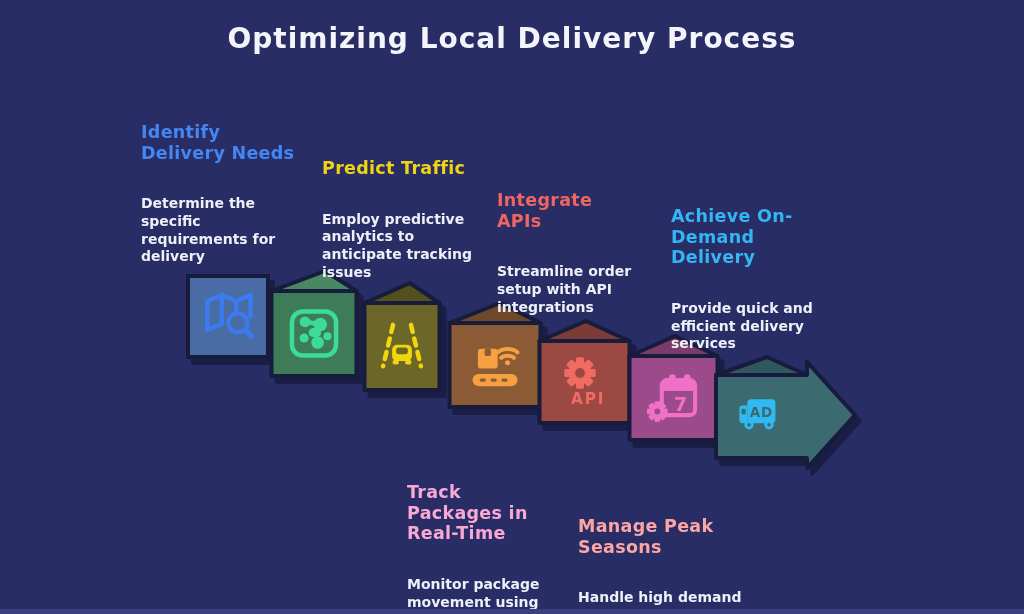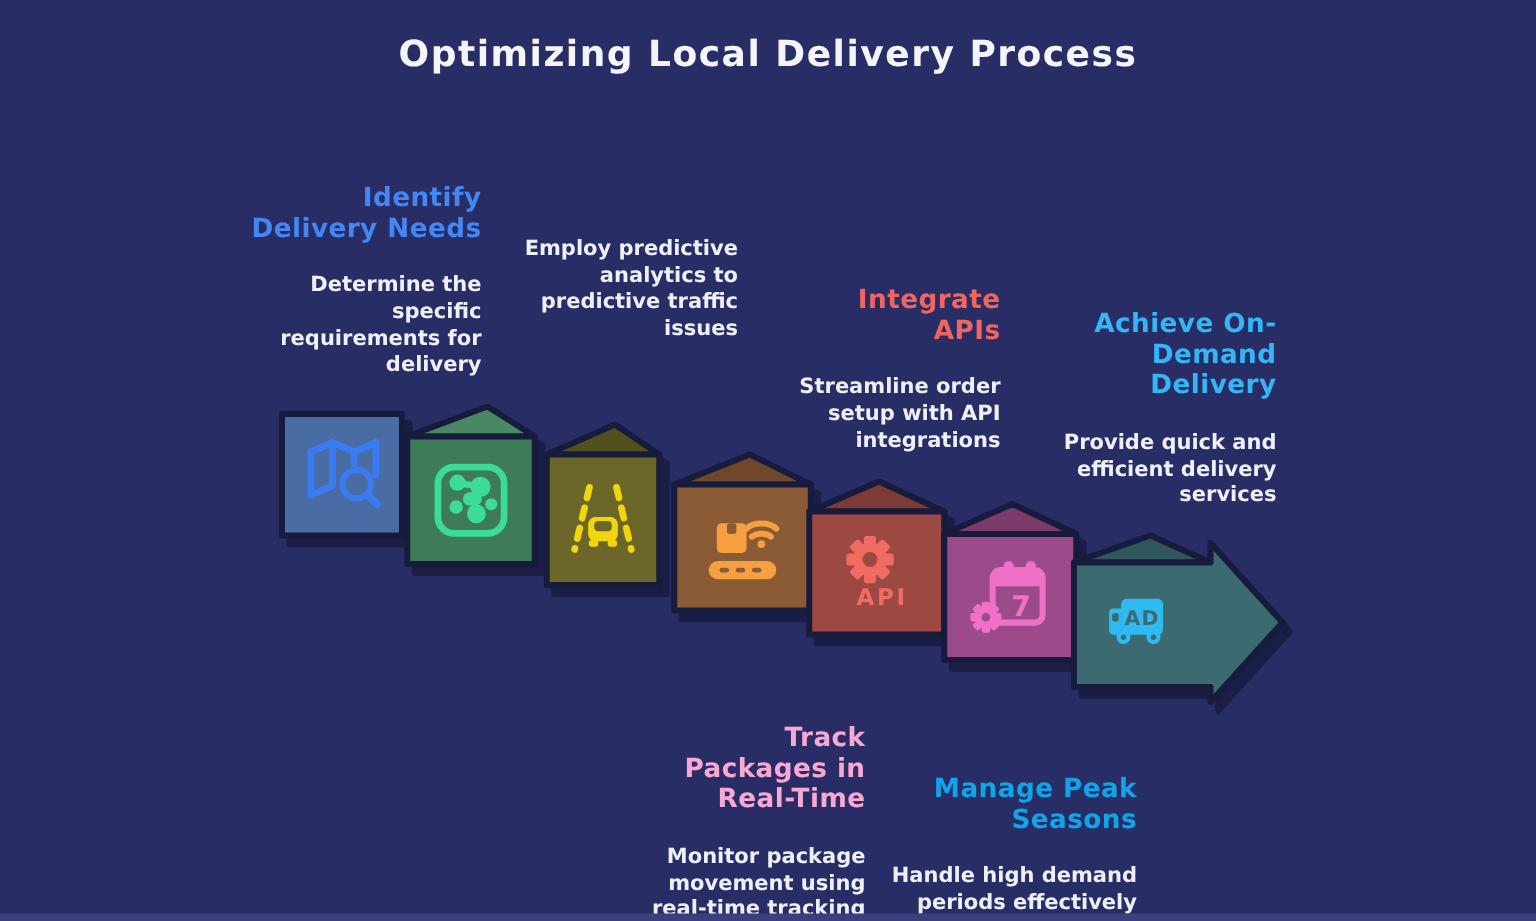--- a/index.html
+++ b/index.html
@@ -1,22 +1,22 @@
 <!DOCTYPE html>
 <html><head>
 <meta charset="utf-8">
 <style>
   html,body{margin:0;padding:0;}
   body{width:1024px;height:614px;overflow:hidden;font-family:"DejaVu Sans",sans-serif;}
   .stage{position:relative;width:1024px;height:614px;background:#292D66;overflow:hidden;}
   .title{position:absolute;top:22px;left:0;right:0;text-align:center;
-         font-size:24px;font-weight:bold;color:#F4F5FA;letter-spacing:1px;}
-  .label{position:absolute;text-align:right;white-space:pre-line;}
+         font-size:28px;font-weight:bold;color:#F4F5FA;letter-spacing:1px;}
+  .label{position:absolute;text-align:left;white-space:pre-line;}
   .label .heading{font-weight:bold;font-size:17.5px;line-height:1.18;letter-spacing:.3px;}
-  .label .body{font-weight:bold;font-size:14px;line-height:1.26;color:#EEF0F8;}
+  .label .body{font-weight:bold;font-size:14px;line-height:1.26;color:#EEF0F8;margin-top:13px;}
   
   .pos-t1{left:141px;top:103px;width:180px;}
   .pos-t2{left:322px;top:139px;width:170px;}
   .pos-t3{left:497px;top:171px;width:170px;}
   .pos-t4{left:671px;top:187px;width:180px;}
   .pos-b1{left:226px;top:431px;width:180px;}
   .pos-b2{left:407px;top:463px;width:170px;}
   .pos-b3{left:578px;top:497px;width:180px;}
   
   .card{position:absolute;filter:drop-shadow(5px 6px 0 rgba(12,15,38,0.5));}
@@ -150,23 +150,24 @@
   <div class="label pos-t1">
     <div class="heading" style="color: rgb(68, 134, 242);">Identify
 Delivery Needs</div>
     <div class="body">Determine the
 specific
 requirements for
 delivery</div>
   </div>
 
   <div class="label pos-t2">
+    <div class="heading" style="color: rgb(239, 212, 20);">Predict Traffic</div>
     <div class="body">Employ predictive
 analytics to
-predictive traffic
+anticipate tracking
 issues</div>
   </div>
 
   <div class="label pos-t4">
     <div class="heading" style="color: rgb(51, 182, 243);">Achieve On-
 Demand
 Delivery</div>
     <div class="body">Provide quick and
 efficient delivery
 services</div>
@@ -187,20 +188,20 @@
     <div class="heading" style="color: #f9a8d4;">Track
 Packages in
 Real-Time</div>
     <div class="body">Monitor package
 movement using
 real-time tracking
 apps</div>
   </div>
 
   <div class="label pos-b3">
-    <div class="heading" style="color: #0ea5e9;">Manage Peak
+    <div class="heading" style="color: #fca5a5;">Manage Peak
 Seasons</div>
     <div class="body">Handle high demand
 periods effectively</div>
   </div>
 
   <div class="bottom-strip" style="background: rgb(58, 63, 126);"></div>
 </div>
 
 </body></html>

